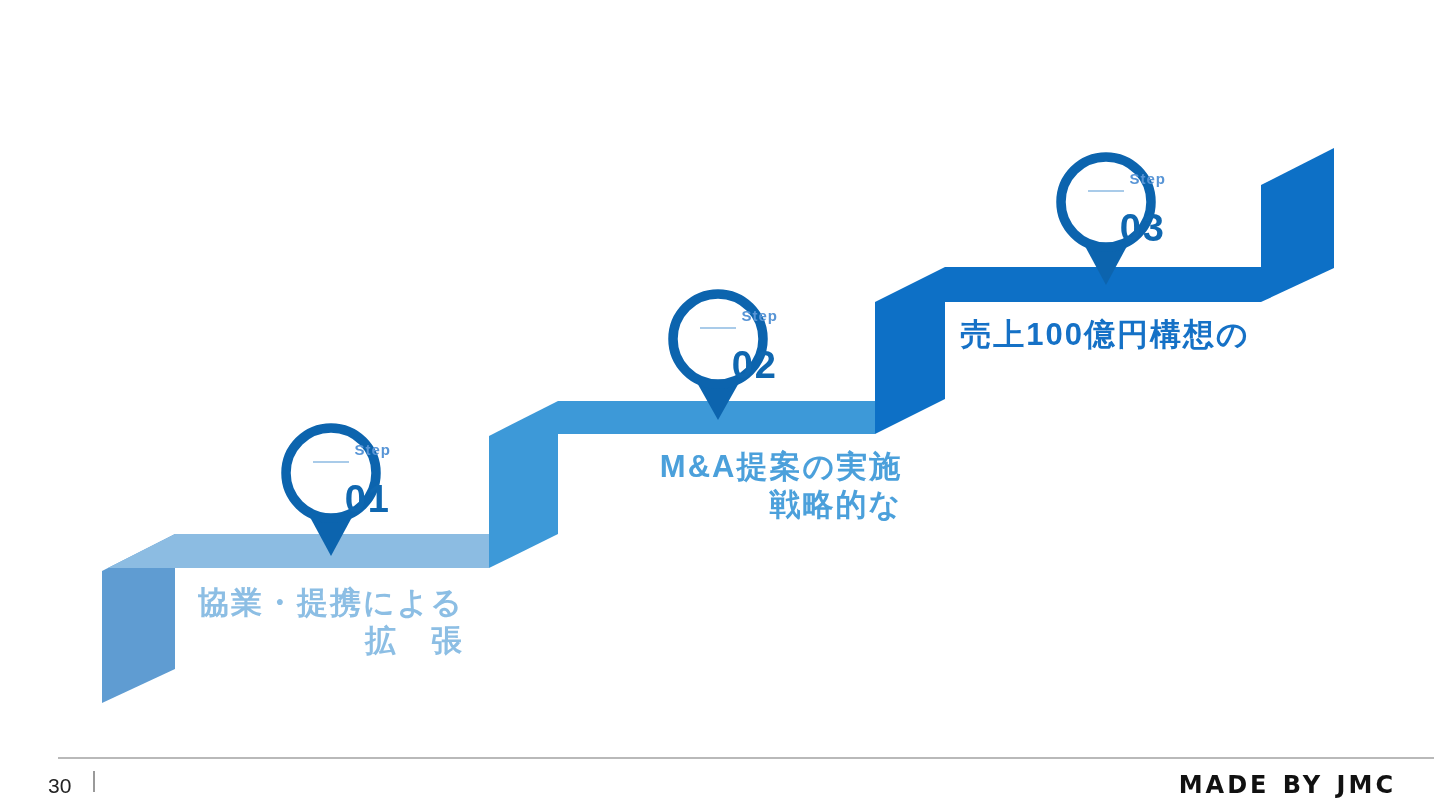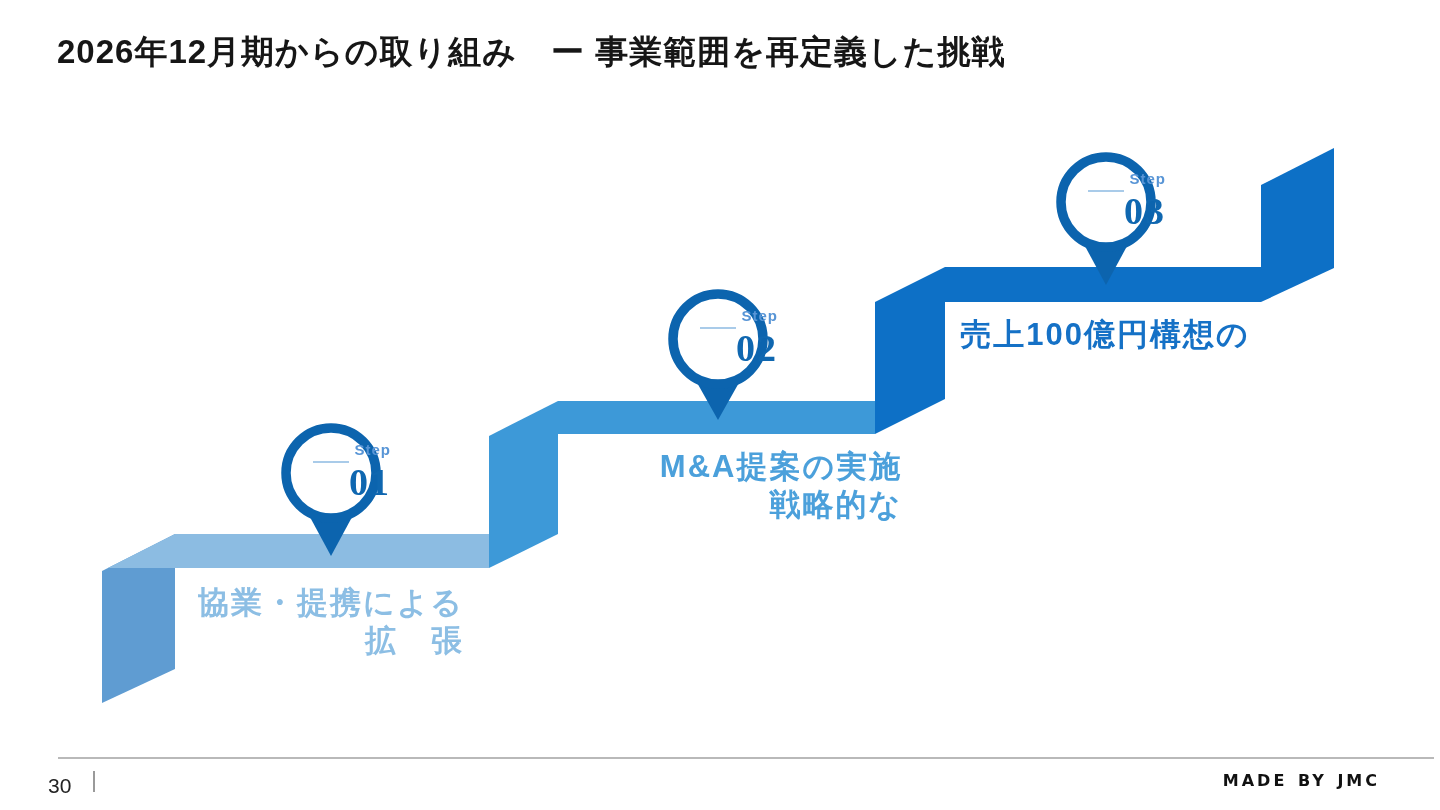--- a/index.html
+++ b/index.html
@@ -25,22 +25,22 @@
   .pin-text{
     position:absolute;width:120px;text-align:right;line-height:1;
   }
   .step-word{
     font-size:15px;font-weight:700;color:#5895d6;letter-spacing:1px;
   }
   .step-underline{
     width:36px;height:2px;background:#a9cbe9;margin:4px auto 0;
   }
   .step-number{
-    margin-top:0;font-size:38px;font-weight:700;color:#0f67b0;
-    letter-spacing:2px;font-family:Liberation Serif, serif;
+    margin-top:17px;font-size:38px;font-weight:700;color:#0f67b0;
+    letter-spacing:2px;font-family:Liberation Sans, sans-serif;
   }
 
   
   .step-label{
     position:absolute;transform:translateX(-50%);
     text-align:right;font-size:31px;font-weight:700;line-height:38px;
     letter-spacing:2px;white-space:nowrap;
   }
   .step-label.lbl1{color:#8cbee4;}
   .step-label.lbl2{color:#4ba0db;}
@@ -50,33 +50,32 @@
   .footer-line{
     position:absolute;left:58px;top:757px;width:1376px;height:2px;background:#b9b9b9;
   }
   .page-number{
     position:absolute;left:48px;top:774px;font-size:21px;color:#232323;
   }
   .footer-divider{
     position:absolute;left:93px;top:771px;width:2px;height:21px;background:#9a9a9a;
   }
   .brand-logo{
-    position:absolute;right:60px;top:771px;
-    font-size:16px;font-weight:700;color:#111111;
+    position:absolute;right:44px;top:771px;
+    font-size:24px;font-weight:700;color:#111111;
     letter-spacing:3px;word-spacing:2px;
     font-family:"DejaVu Sans","Liberation Sans",sans-serif;
     white-space:nowrap;
   }
 </style>
 </head>
 <body>
 
 <div class="slide">
 
-  <div class="slide-title">2026年12月期からの取り組み　ー 事業範囲を再定義した挑戦</div>
 
   <div class="canvas">
 
     <svg class="ribbon" width="1440" height="810" viewBox="0 0 1440 810">
 
       <polygon points="102,571 175,534 175,669 102,703" fill="#5f9cd2"></polygon>
 
       <polygon points="102,571 175,534 489,534 489,568 108,568" fill="#8cbce2"></polygon>
 
       <polygon points="489,436 558,401 558,534 489,568" fill="#3d99d8"></polygon>

